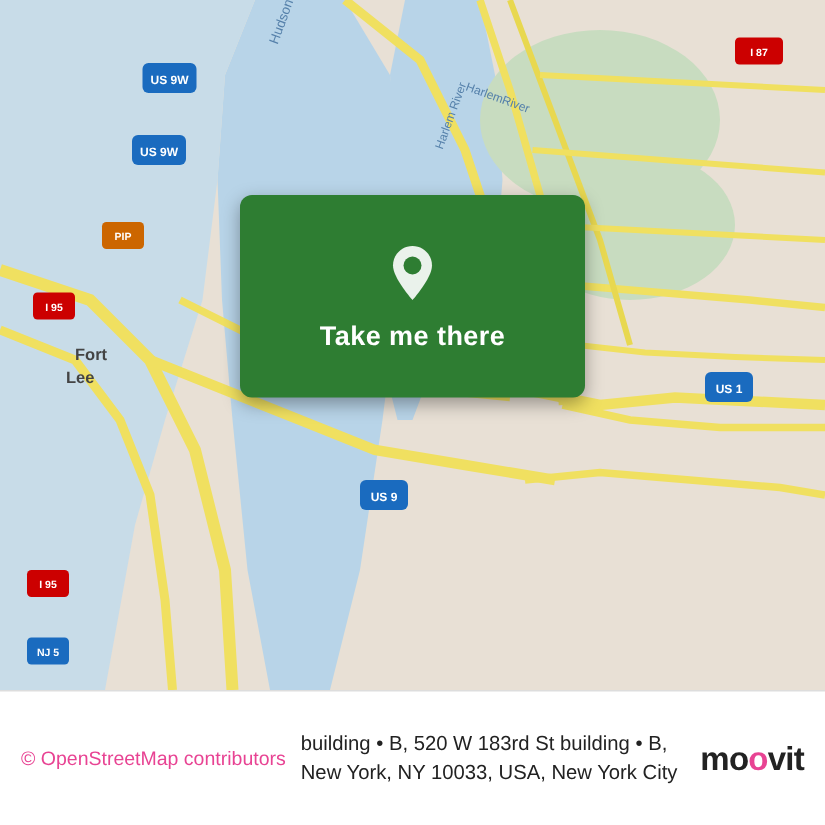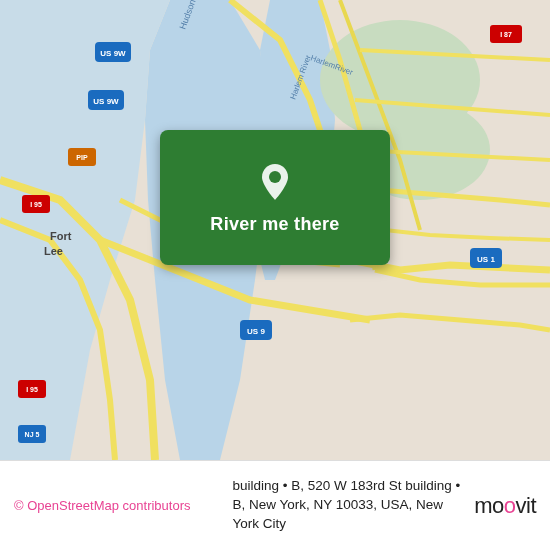--- a/index.html
+++ b/index.html
@@ -75,34 +75,33 @@
       white-space: nowrap;
       margin-right: 10px;
       flex-shrink: 0;
     }
 
     #address-text {
       font-size: 13.5px;
       color: #222;
       line-height: 1.4;
       flex: 1;
-      margin-left: 32px;
     }
 
     #moovit-logo {
       display: flex;
       flex-direction: column;
       align-items: flex-end;
       flex-shrink: 0;
       margin-left: 10px;
     }
 
     #moovit-text {
       font-size: 22px;
-      font-weight: normal;
+      font-weight: bold;
       color: #222;
       letter-spacing: -0.5px;
     }
 
     .moovit-dot {
       color: #e84393;
     }
   </style>
 </head>
 <body>
@@ -177,21 +176,21 @@
     <path d="M 385,230 L 430,235 L 490,238 L 550,240" stroke="#f0e060" stroke-width="4" fill="none"></path>
   </svg>
 
   <div id="take-me-there-panel">
     <svg id="location-pin-icon" viewBox="0 0 44 44" xmlns="http://www.w3.org/2000/svg">
 
       <path d="M22 4 C14.8 4 9 9.8 9 17 C9 25.5 22 40 22 40 C22 40 35 25.5 35 17 C35 9.8 29.2 4 22 4Z" fill="white" opacity="0.9"></path>
 
       <circle cx="22" cy="17" r="6" fill="#2e7d32"></circle>
     </svg>
-    <span id="take-me-there-label">River me there</span>
+    <span id="take-me-there-label">Take me there</span>
   </div>
 </div>
 
 <div id="bottom-bar">
   <span id="osm-logo">© OpenStreetMap contributors</span>
   <span id="address-text">building • B, 520 W 183rd St building • B, New York, NY 10033, USA, New York City</span>
   <div id="moovit-logo">
     <span id="moovit-text">
       mo<span class="moovit-dot">o</span>vit
     </span>

